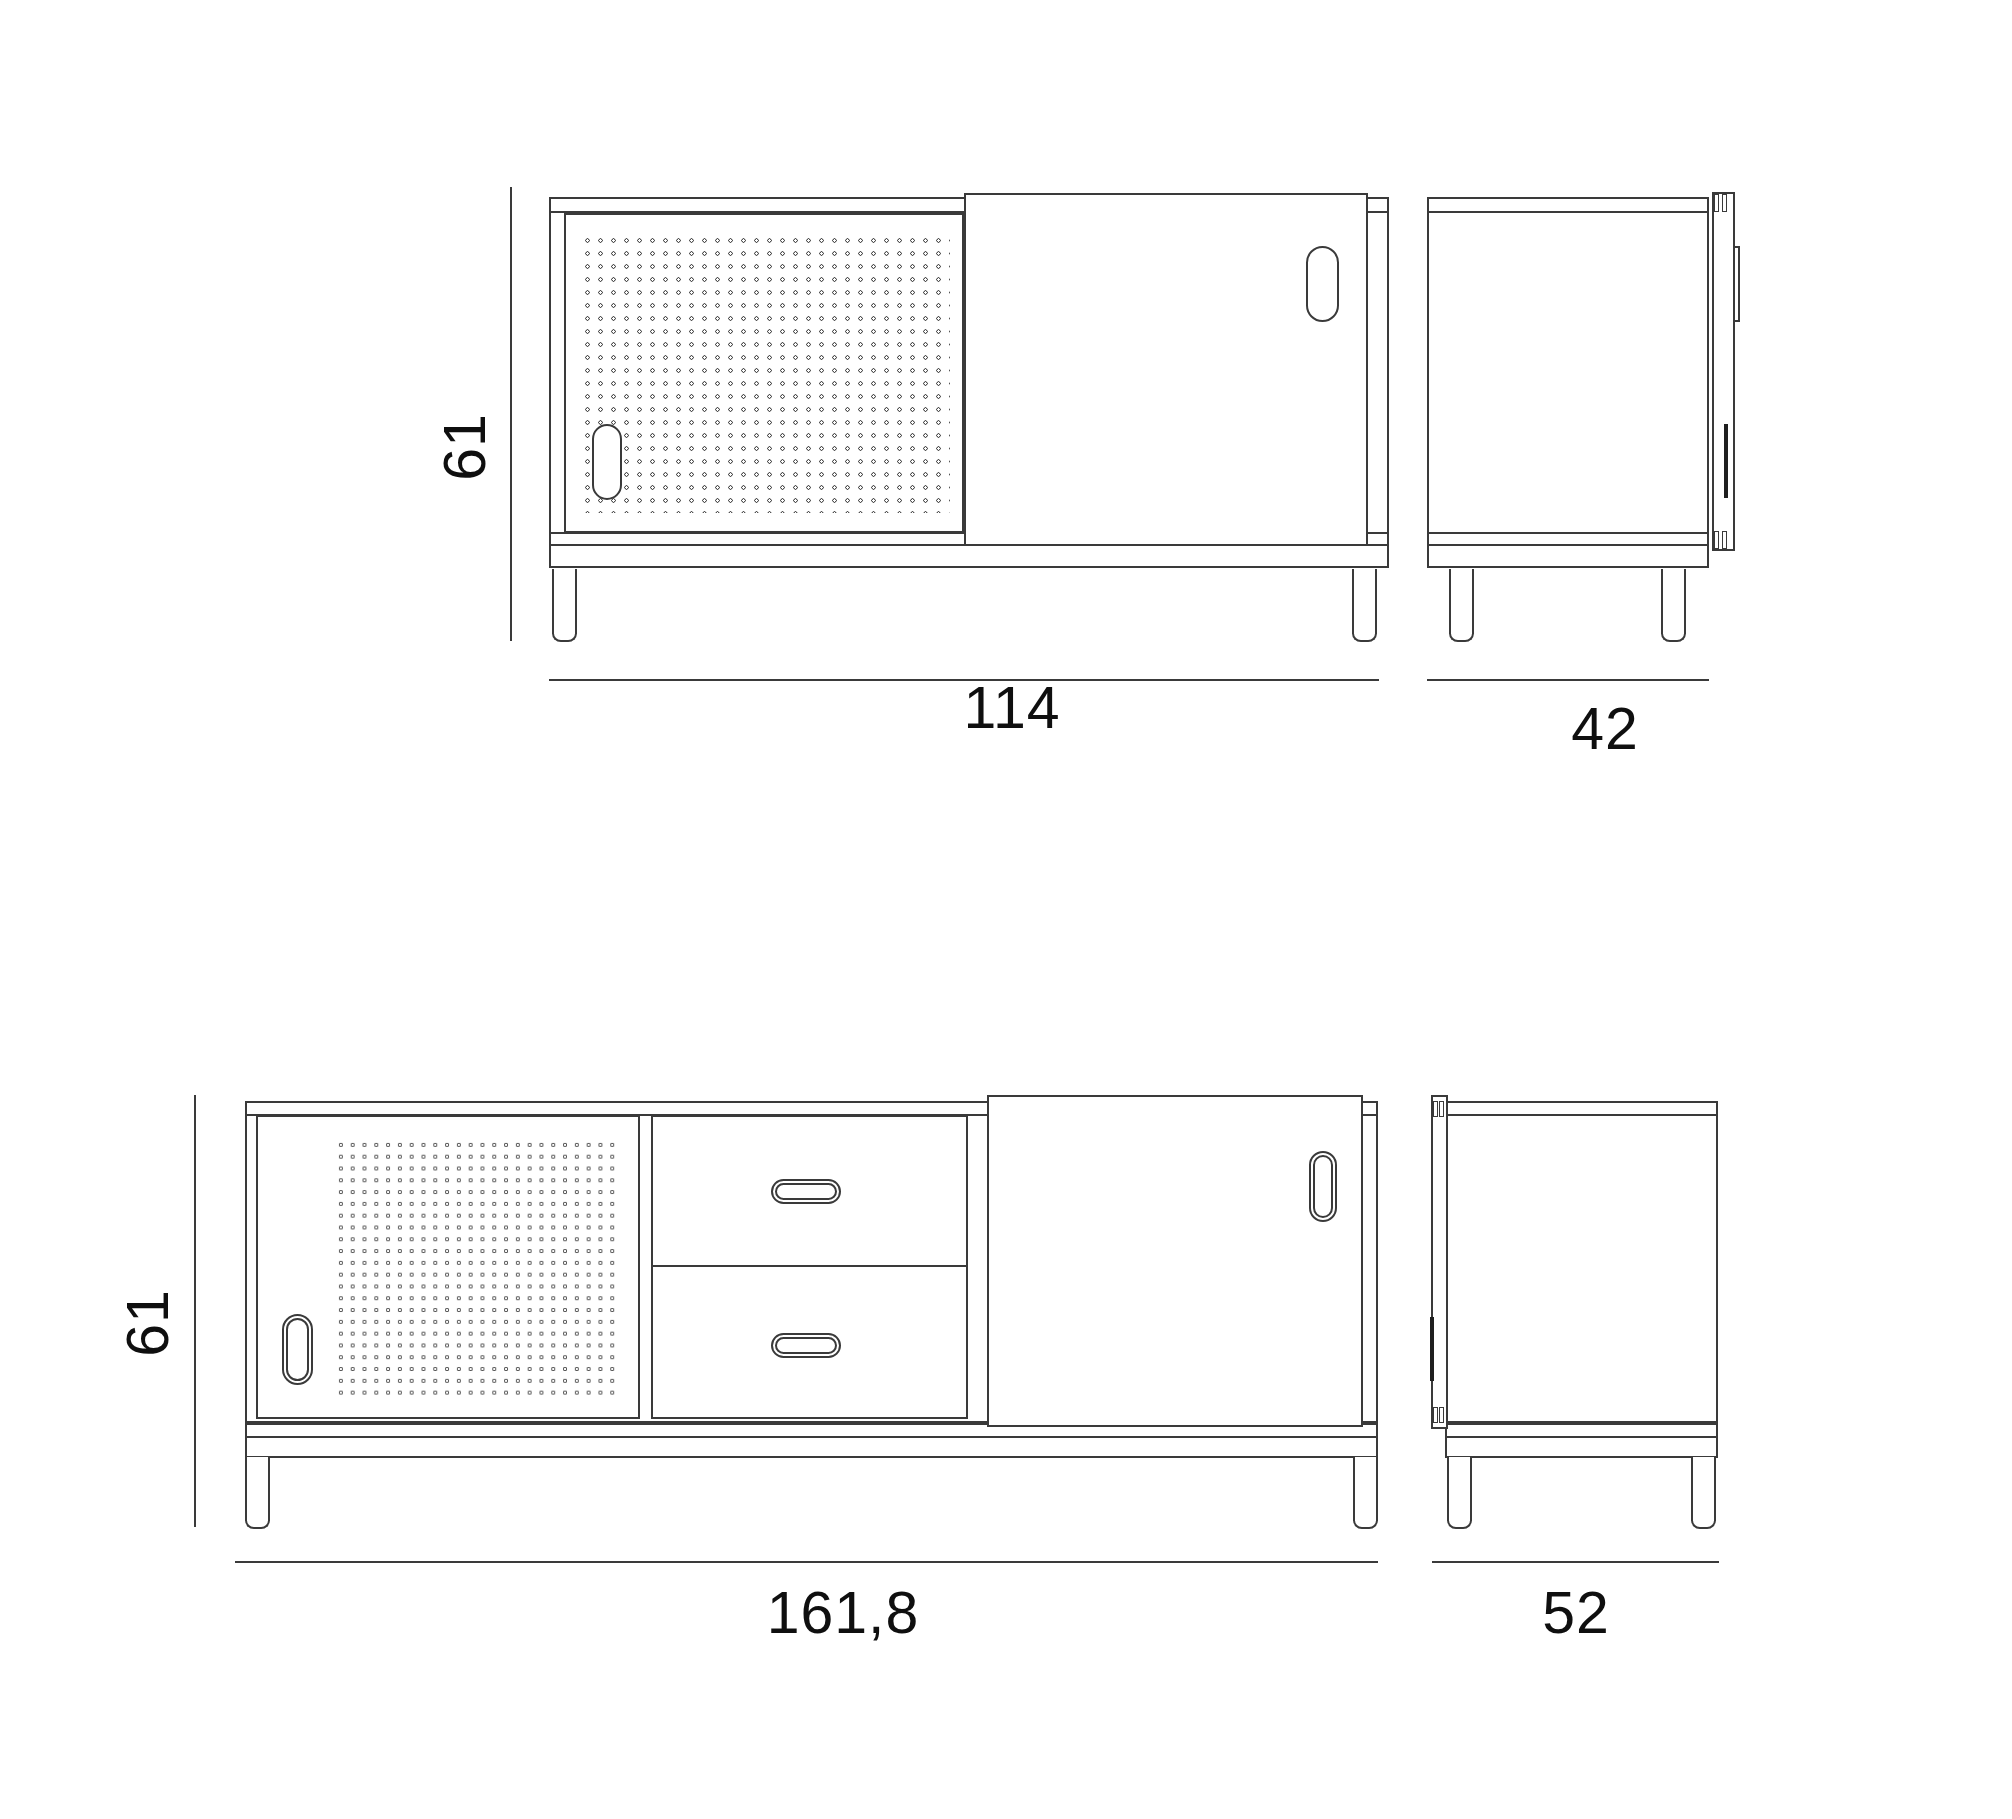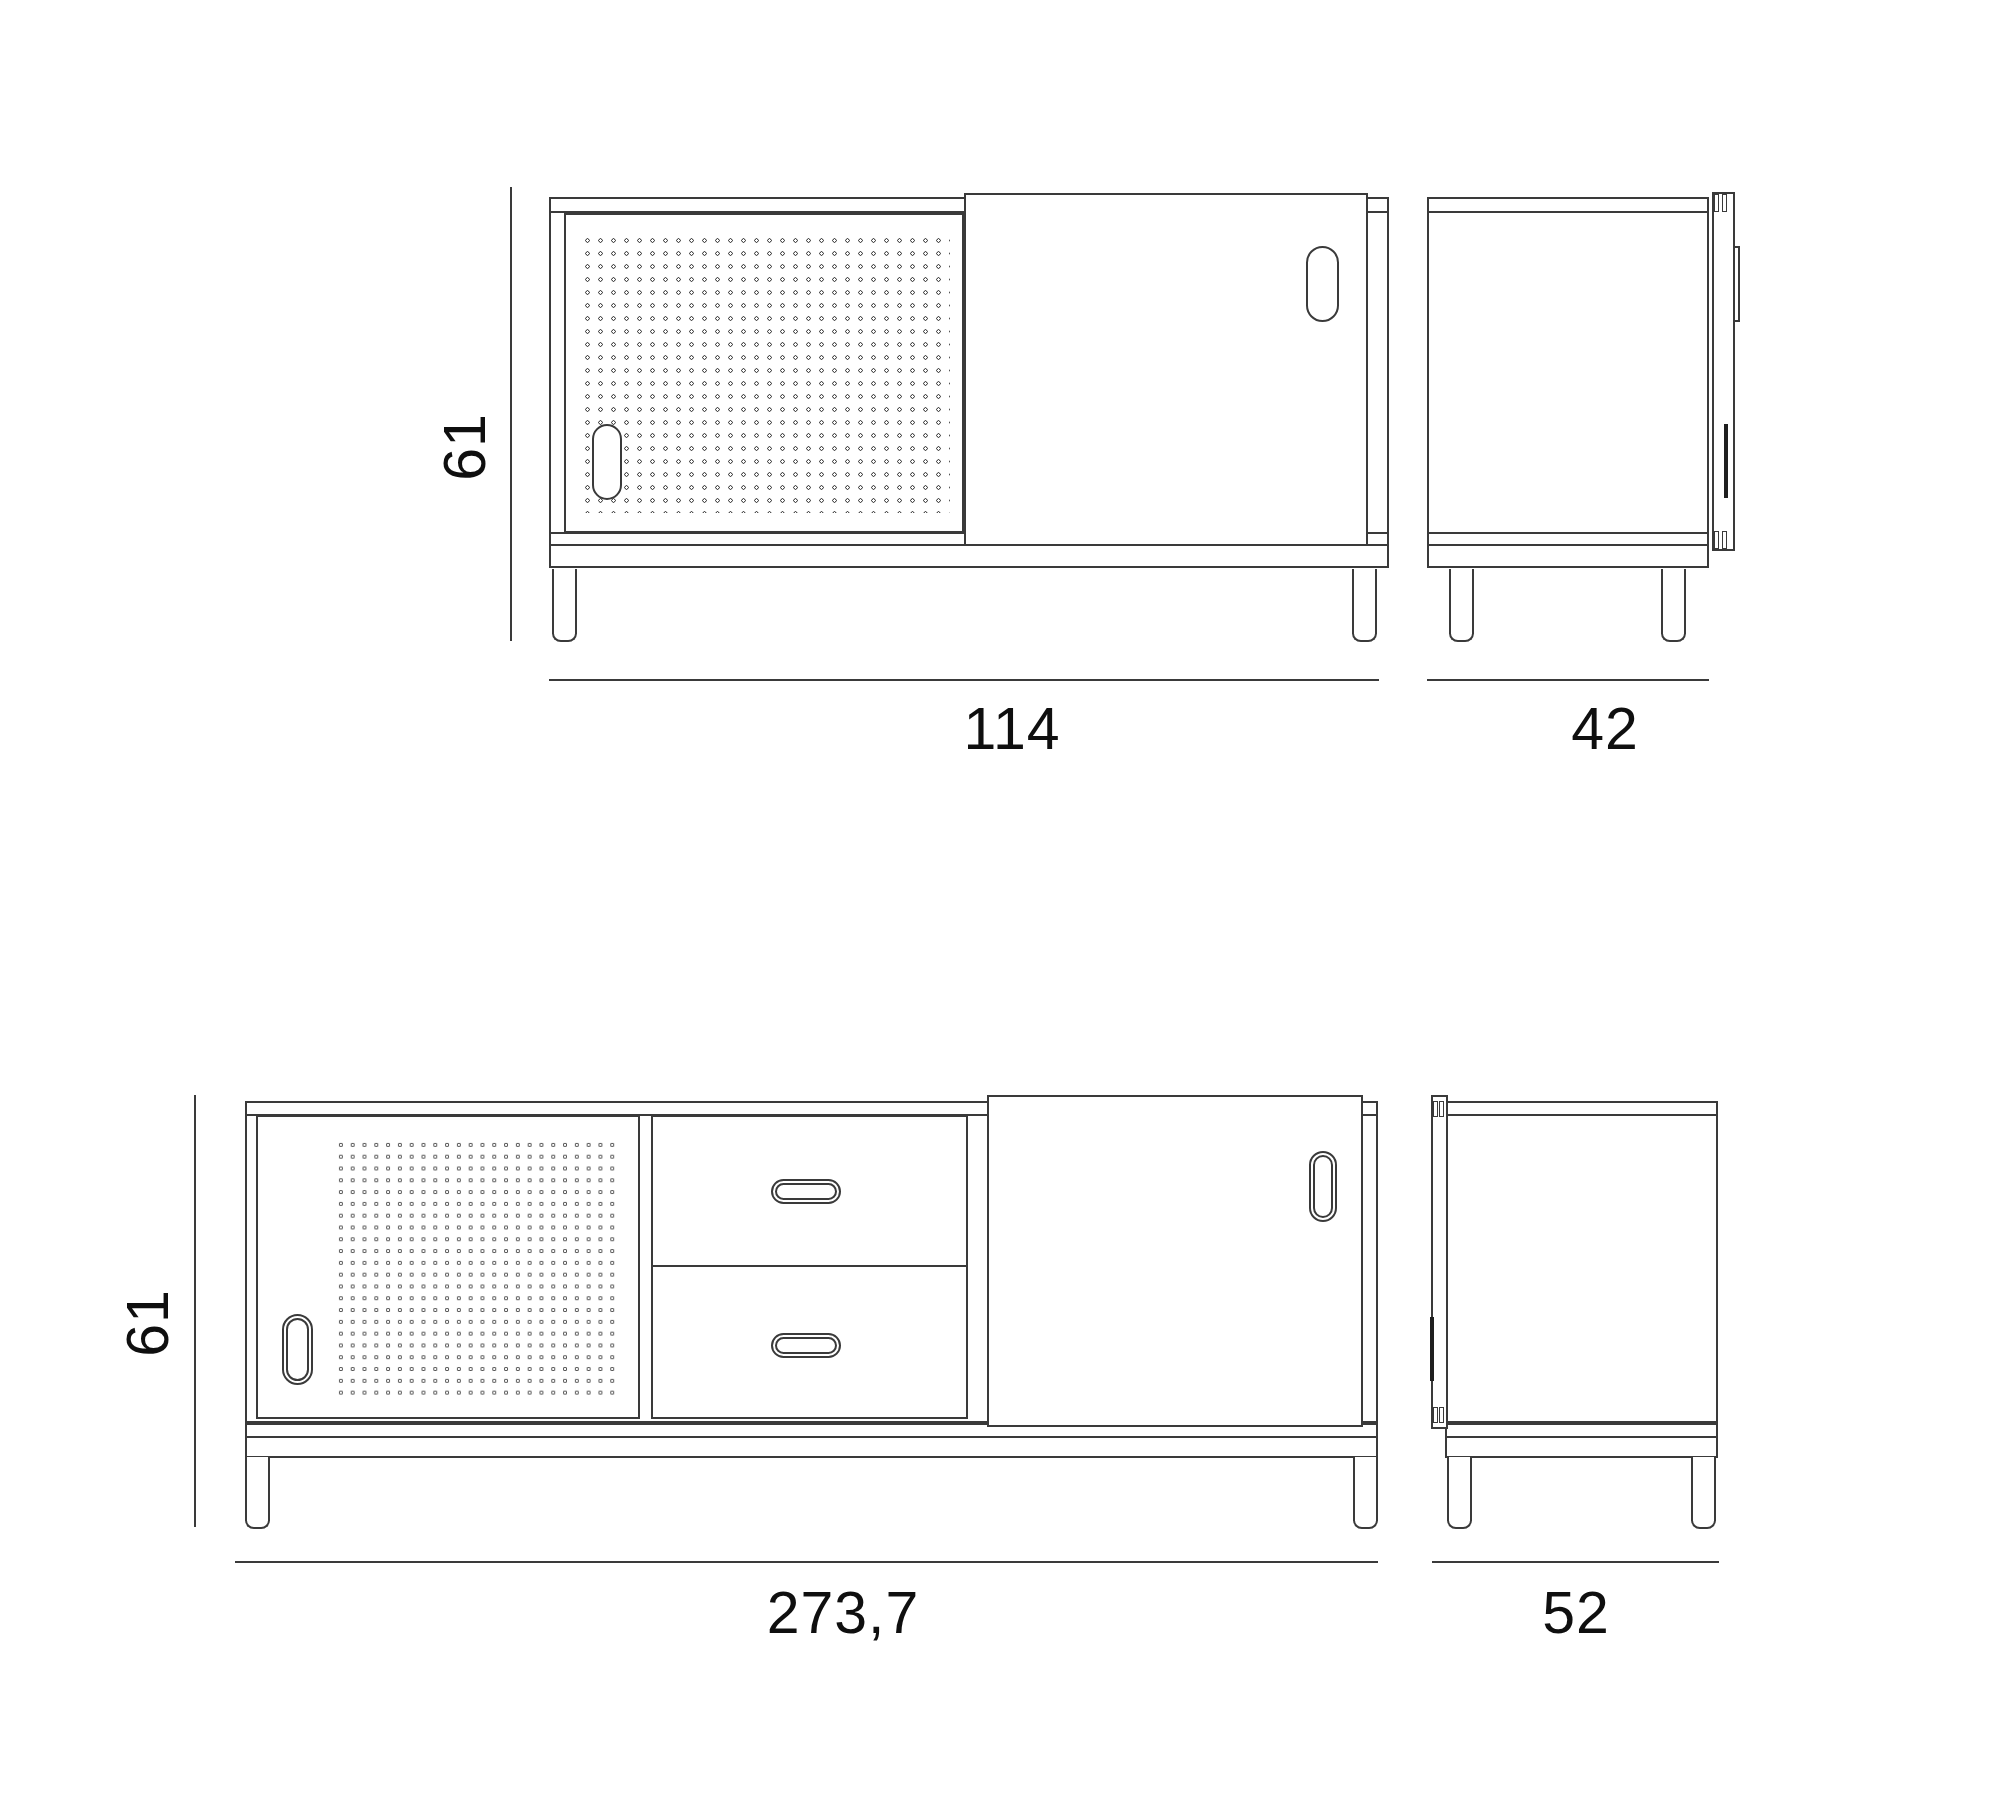--- a/index.html
+++ b/index.html
@@ -94,21 +94,21 @@
 
     <div class="box" style="left:549px;top:544px;width:840px;height:24.4px;"></div>
 
     <div class="box" style="left:964px;top:193px;width:404px;height:353px;"></div>
     <div class="stadium" style="left:1306px;top:246px;width:33px;height:76px;"></div>
 
     <div class="box leg" style="left:552px;top:569px;width:25px;height:73px;"></div>
     <div class="box leg" style="left:1352px;top:569px;width:25px;height:73px;"></div>
 
     <div class="ln" style="left:549px;top:679px;width:830px;height:2px;"></div>
-    <div class="dim-label" style="left:1012px;top:729px;">114</div>
+    <div class="dim-label" style="left:1012px;top:708px;">114</div>
   </div>
 
   <div>
     <div class="box" style="left:1427px;top:197px;width:282px;height:349px;"></div>
     <div class="ln" style="left:1427px;top:211px;width:282px;height:2px;"></div>
     <div class="ln" style="left:1427px;top:532px;width:282px;height:2px;"></div>
     <div class="box" style="left:1427px;top:544px;width:282px;height:24.4px;"></div>
 
     <div class="box" style="left:1712px;top:192px;width:23.4px;height:359px;"></div>
     <div class="tick" style="left:1714px;top:194px;width:4.9px;height:17.6px;"></div>
@@ -145,21 +145,21 @@
     <div class="box" style="left:245px;top:1423px;width:1133px;height:14.6px;"></div>
     <div class="box" style="left:245px;top:1436px;width:1133px;height:21.5px;"></div>
 
     <div class="box" style="left:987px;top:1095px;width:376px;height:332px;"></div>
     <div class="stadium double" style="left:1309px;top:1151px;width:28px;height:71px;"></div>
 
     <div class="box leg" style="left:245px;top:1457px;width:25px;height:72px;"></div>
     <div class="box leg" style="left:1353px;top:1457px;width:25px;height:72px;"></div>
 
     <div class="ln" style="left:235px;top:1561px;width:1143px;height:2px;"></div>
-    <div class="dim-label" style="left:843px;top:1613px;">273,7</div>
+    <div class="dim-label" style="left:843px;top:1613px;">161,8</div>
   </div>
 
   <div>
     <div class="box" style="left:1445px;top:1101px;width:273px;height:322px;"></div>
     <div class="ln" style="left:1445px;top:1114px;width:273px;height:2px;"></div>
     <div class="box" style="left:1445px;top:1423px;width:273px;height:14.6px;"></div>
     <div class="box" style="left:1445px;top:1436px;width:273px;height:21.5px;"></div>
 
     <div class="box" style="left:1431px;top:1095px;width:16.6px;height:334px;"></div>
     <div class="tick" style="left:1433px;top:1101px;width:4.9px;height:15.6px;"></div>

